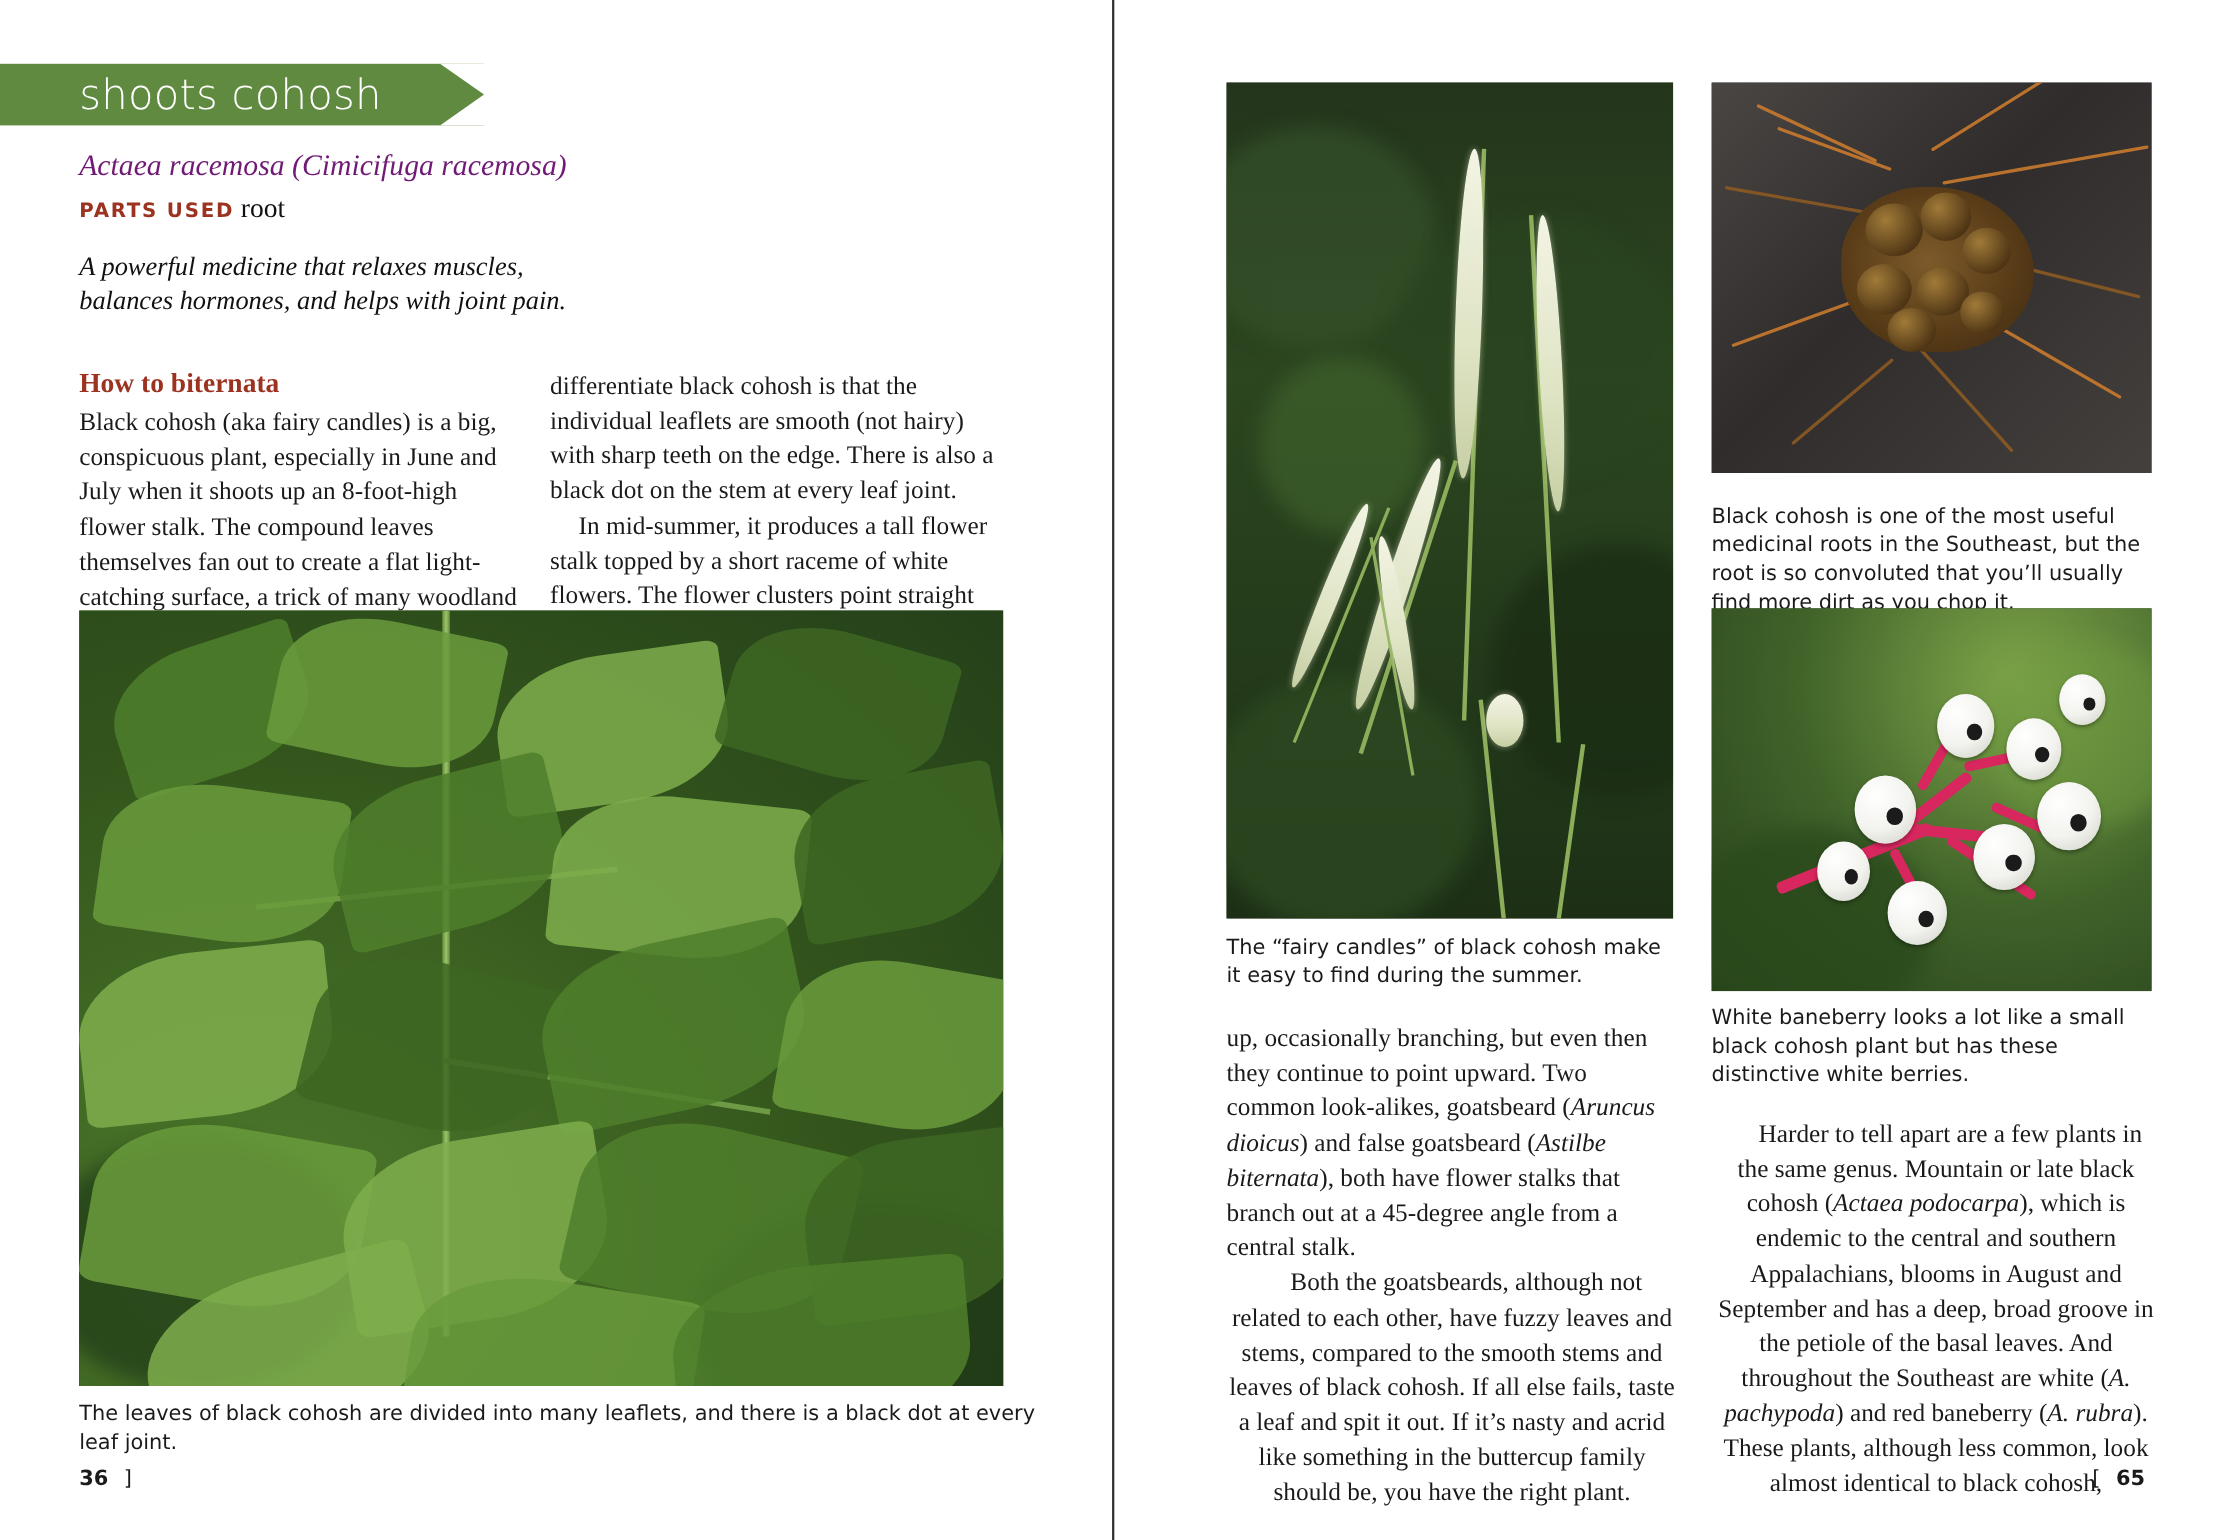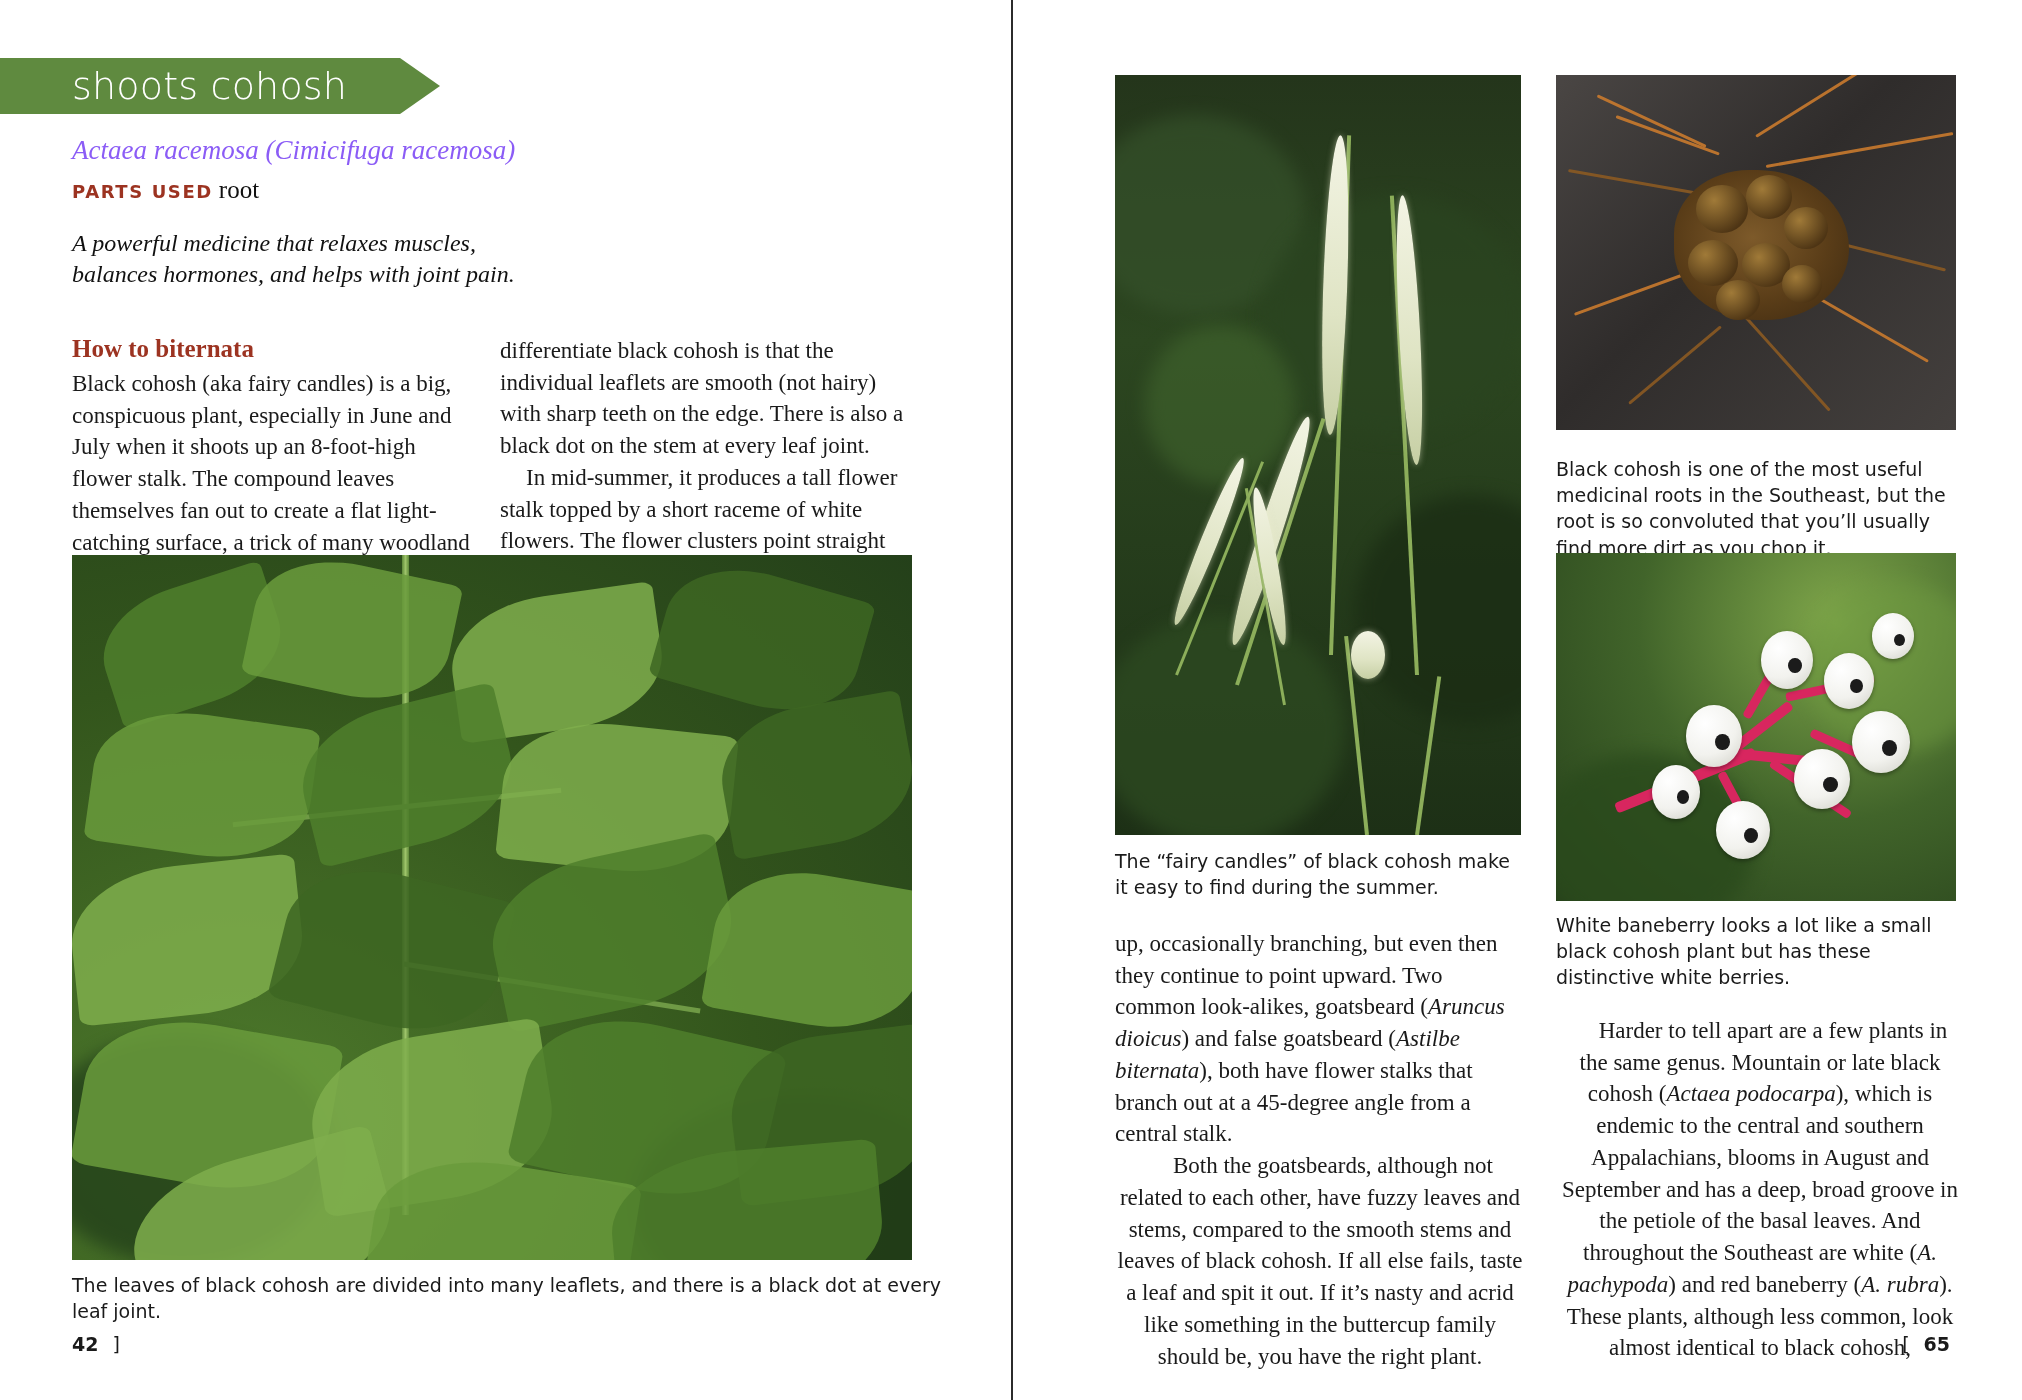--- a/index.html
+++ b/index.html
@@ -69,21 +69,21 @@
     border-top: 28px solid transparent;
     border-bottom: 28px solid transparent;
   }
 
   .latin {
     position: absolute;
     left: 72px;
     top: 135px;
     font-size: 27px;
     font-style: italic;
-    color: #8b5cf6;
+    color: #701a75;
   }
   .parts-line {
     position: absolute;
     left: 72px;
     top: 176px;
     font-size: 24px;
   }
   .parts-label {
     font-family: "DejaVu Sans", sans-serif;
     font-size: 18px;
@@ -408,21 +408,21 @@
 
         <div class="leafblob l4" style="left:60px;top:600px;width:260px;height:150px;transform:rotate(-15deg);"></div>
         <div class="leafblob l2" style="left:300px;top:610px;width:260px;height:150px;transform:rotate(9deg);"></div>
         <div class="leafblob" style="left:540px;top:595px;width:270px;height:155px;transform:rotate(-5deg);"></div>
       </div>
     </div>
 
     <div class="caption leaf-caption">The leaves of black cohosh are divided into many leaflets, and there is a black dot at every leaf joint.</div>
 
     <div class="folio-left">
-      <span>42</span><span class="bracket">]</span>
+      <span>36</span><span class="bracket">]</span>
     </div>
   </div>
 
   <div class="gutter"></div>
 
   <div class="page page-right rp">
 
     <div class="flower-photo">
       <div class="ph">
         <div class="forest-bg"></div>

